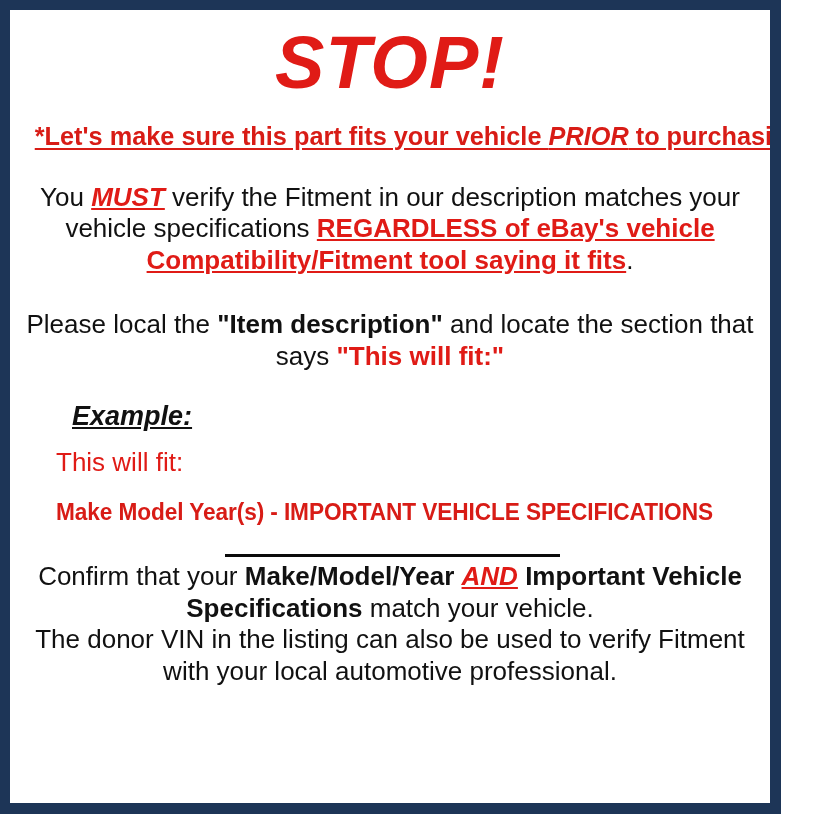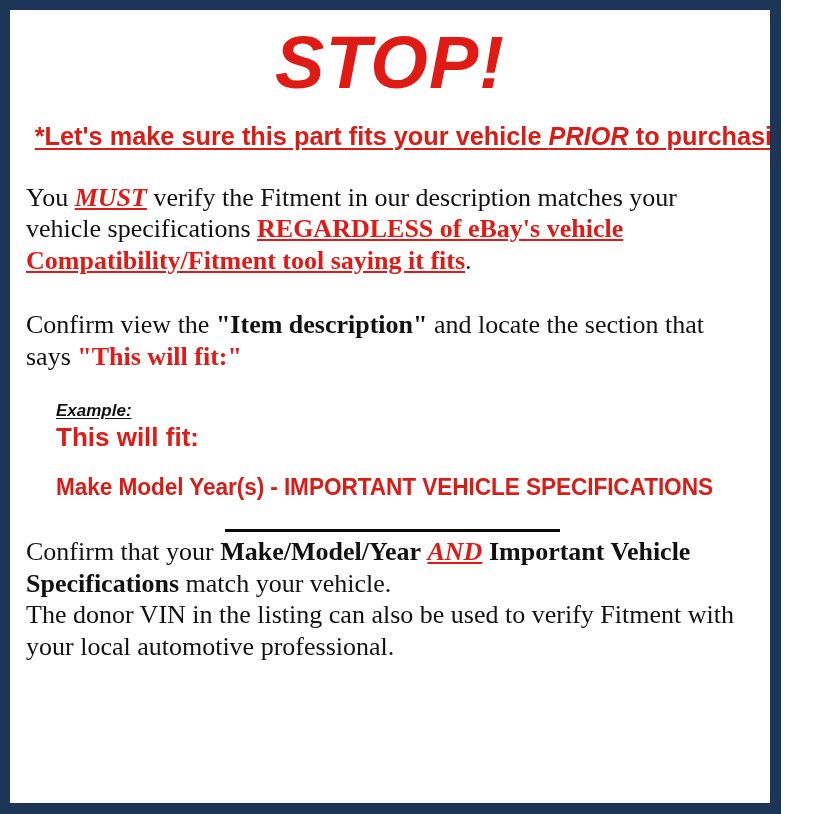--- a/index.html
+++ b/index.html
@@ -56,27 +56,27 @@
     padding: 0 8px;
     white-space: nowrap;
     font-family: "Liberation Sans Narrow", "Liberation Sans", sans-serif;
     transform: scaleX(0.955);
     transform-origin: center;
   }
   #tagline .tag-u { text-decoration: underline; text-underline-offset: 3px; }
 
   
   .para {
-    text-align: left;
+    text-align: center;
     font-size: 26px;
     line-height: 1.22;
     color: #111111;
     margin: 0;
     padding: 0 16px;
-    font-family: Liberation Serif, serif;
+    font-family: Liberation Sans, sans-serif;
   }
   #para-must     { margin-top: 30px; }
   #para-itemdesc { margin-top: 32px; }
   #para-confirm  { }
   #para-vin      { }
 
   .para .em-red-u {
     color: #e01b16;
     font-weight: bold;
     font-style: italic;
@@ -95,32 +95,32 @@
   }
   .para .em-blk-bold { font-weight: bold; color: #111111; }
 
   
   #example-block {
     margin-top: 30px;
     padding-left: 46px;
     text-align: left;
   }
   #example-label {
-    font-size: 17px;
+    font-size: 27px;
     font-weight: bold;
     font-style: italic;
     text-decoration: underline;
     text-underline-offset: 2px;
     color: #111111;
     line-height: 1.1;
-    margin: 0;
+    margin: 16px;
   }
   #example-thiswillfit {
     font-size: 26px;
-    font-weight: bold;
+    font-weight: normal;
     color: #e01b16;
     line-height: 1.15;
     margin: 2px 0 0 0;
   }
   #example-spec {
     font-size: 23px;
     font-weight: bold;
     color: #d81c16;
     margin: 21px 0 0 0;
     letter-spacing: -0.1px;
@@ -166,21 +166,21 @@
 
     <p id="tagline">
       <span class="tag-u">*Let's make sure this part fits your vehicle </span><span class="tag-u i">PRIOR</span><span class="tag-u"> to purchasing*</span>
     </p>
 
     <p class="para" id="para-must">
       <span>You </span><span class="em-red-u">MUST</span><span> verify the Fitment in our description matches your vehicle specifications </span><span class="em-red-bold-u">REGARDLESS of eBay's vehicle Compatibility/Fitment tool saying it fits</span><span>.</span>
     </p>
 
     <p class="para" id="para-itemdesc">
-      <span>Confirm view the </span><span class="em-blk-bold">"Item description"</span><span> and locate the section that says </span><span class="em-red-bold">"This will fit:"</span>
+      <span>Please local the </span><span class="em-blk-bold">"Item description"</span><span> and locate the section that says </span><span class="em-red-bold">"This will fit:"</span>
     </p>
 
     <div id="example-block">
       <div id="example-label">Example:</div>
       <div id="example-thiswillfit">This will fit:</div>
       <div id="example-spec">Make Model Year(s) - IMPORTANT VEHICLE SPECIFICATIONS</div>
     </div>
 
     <div id="divider-wrap">
       <div id="divider-line"></div>

